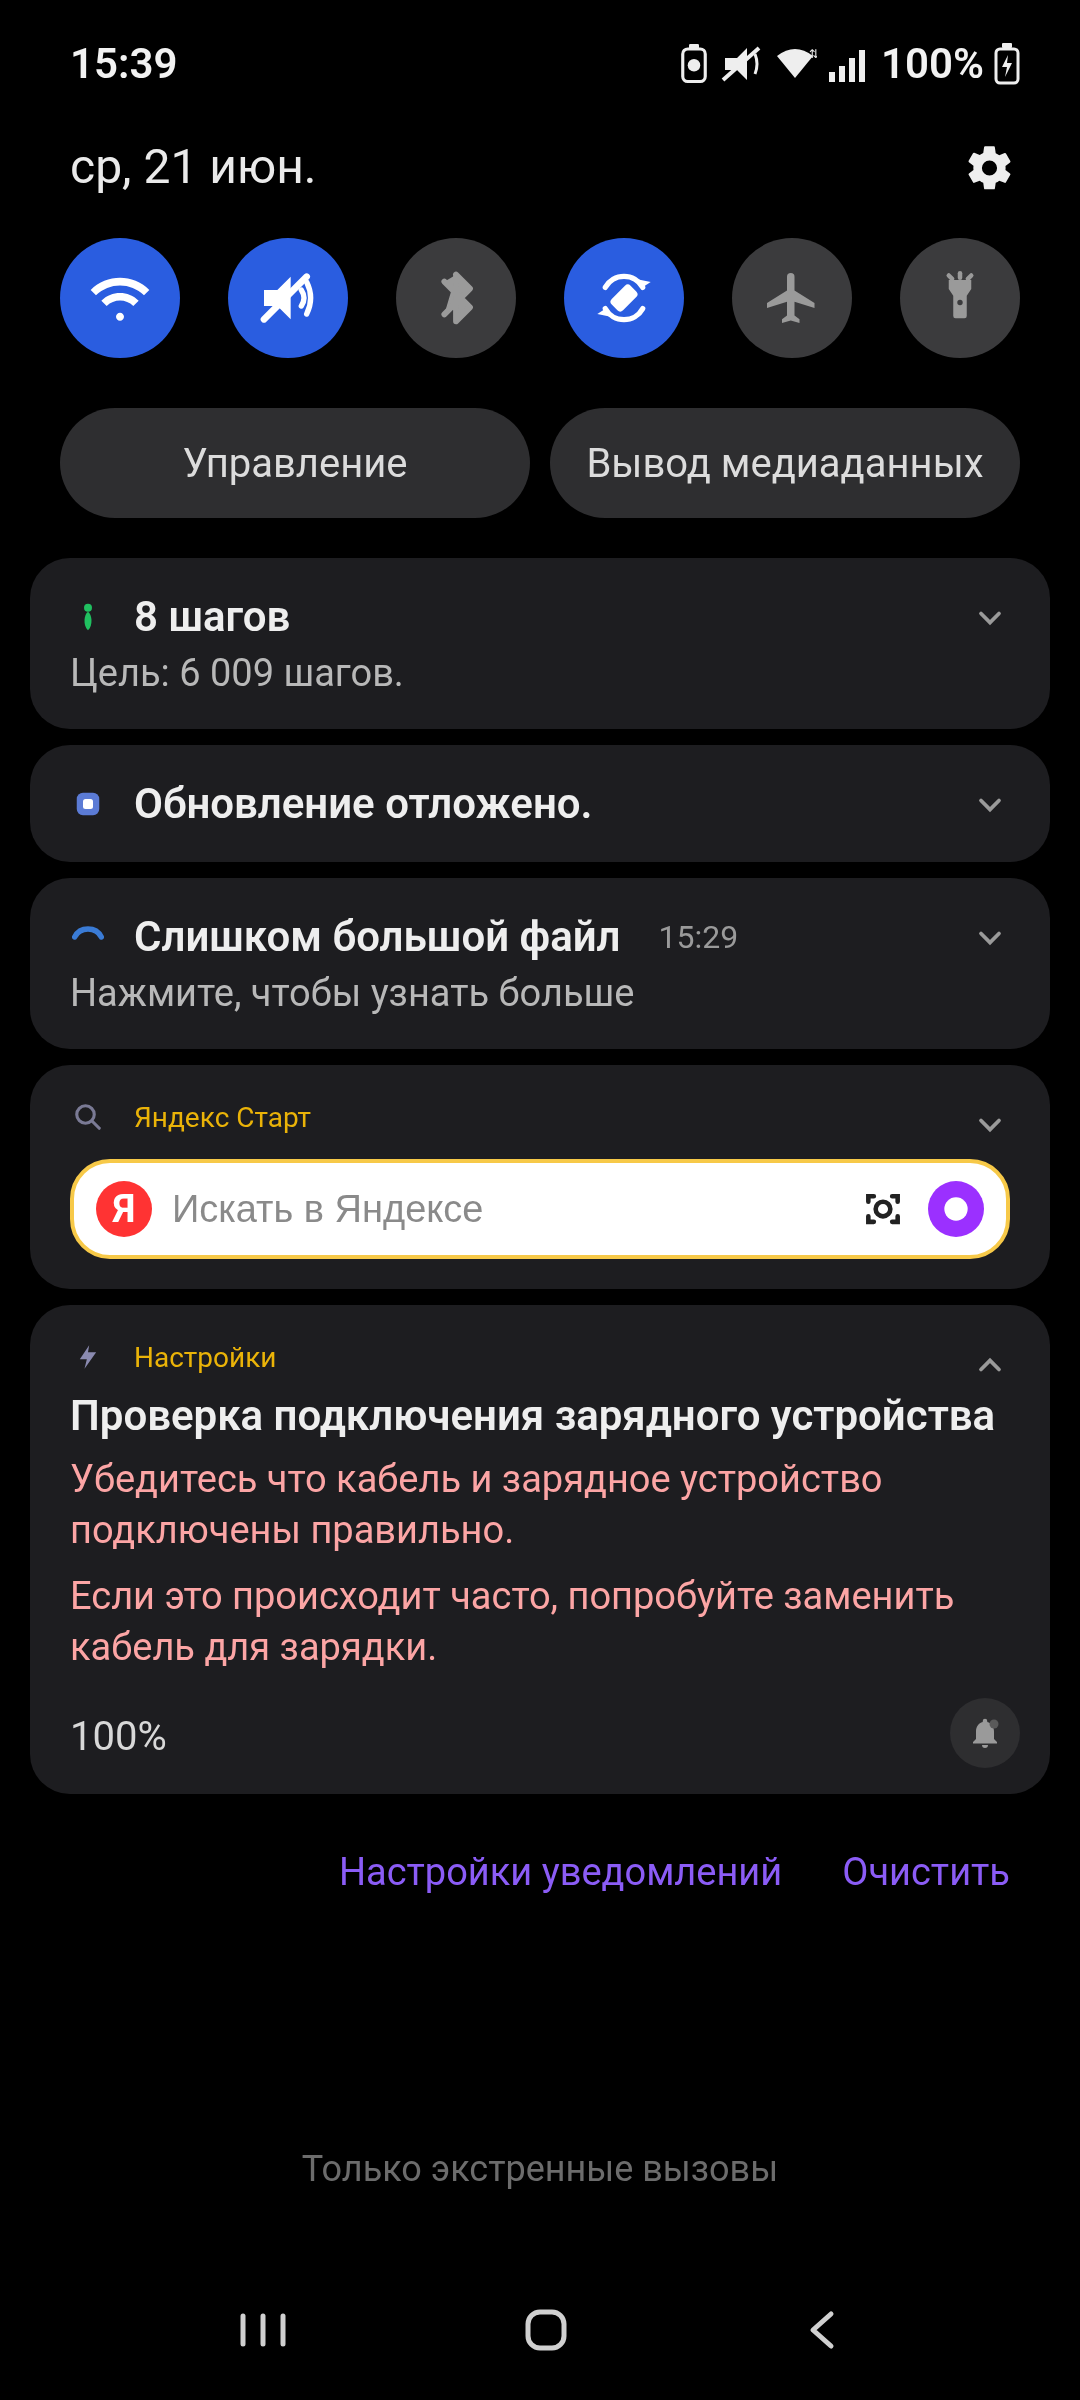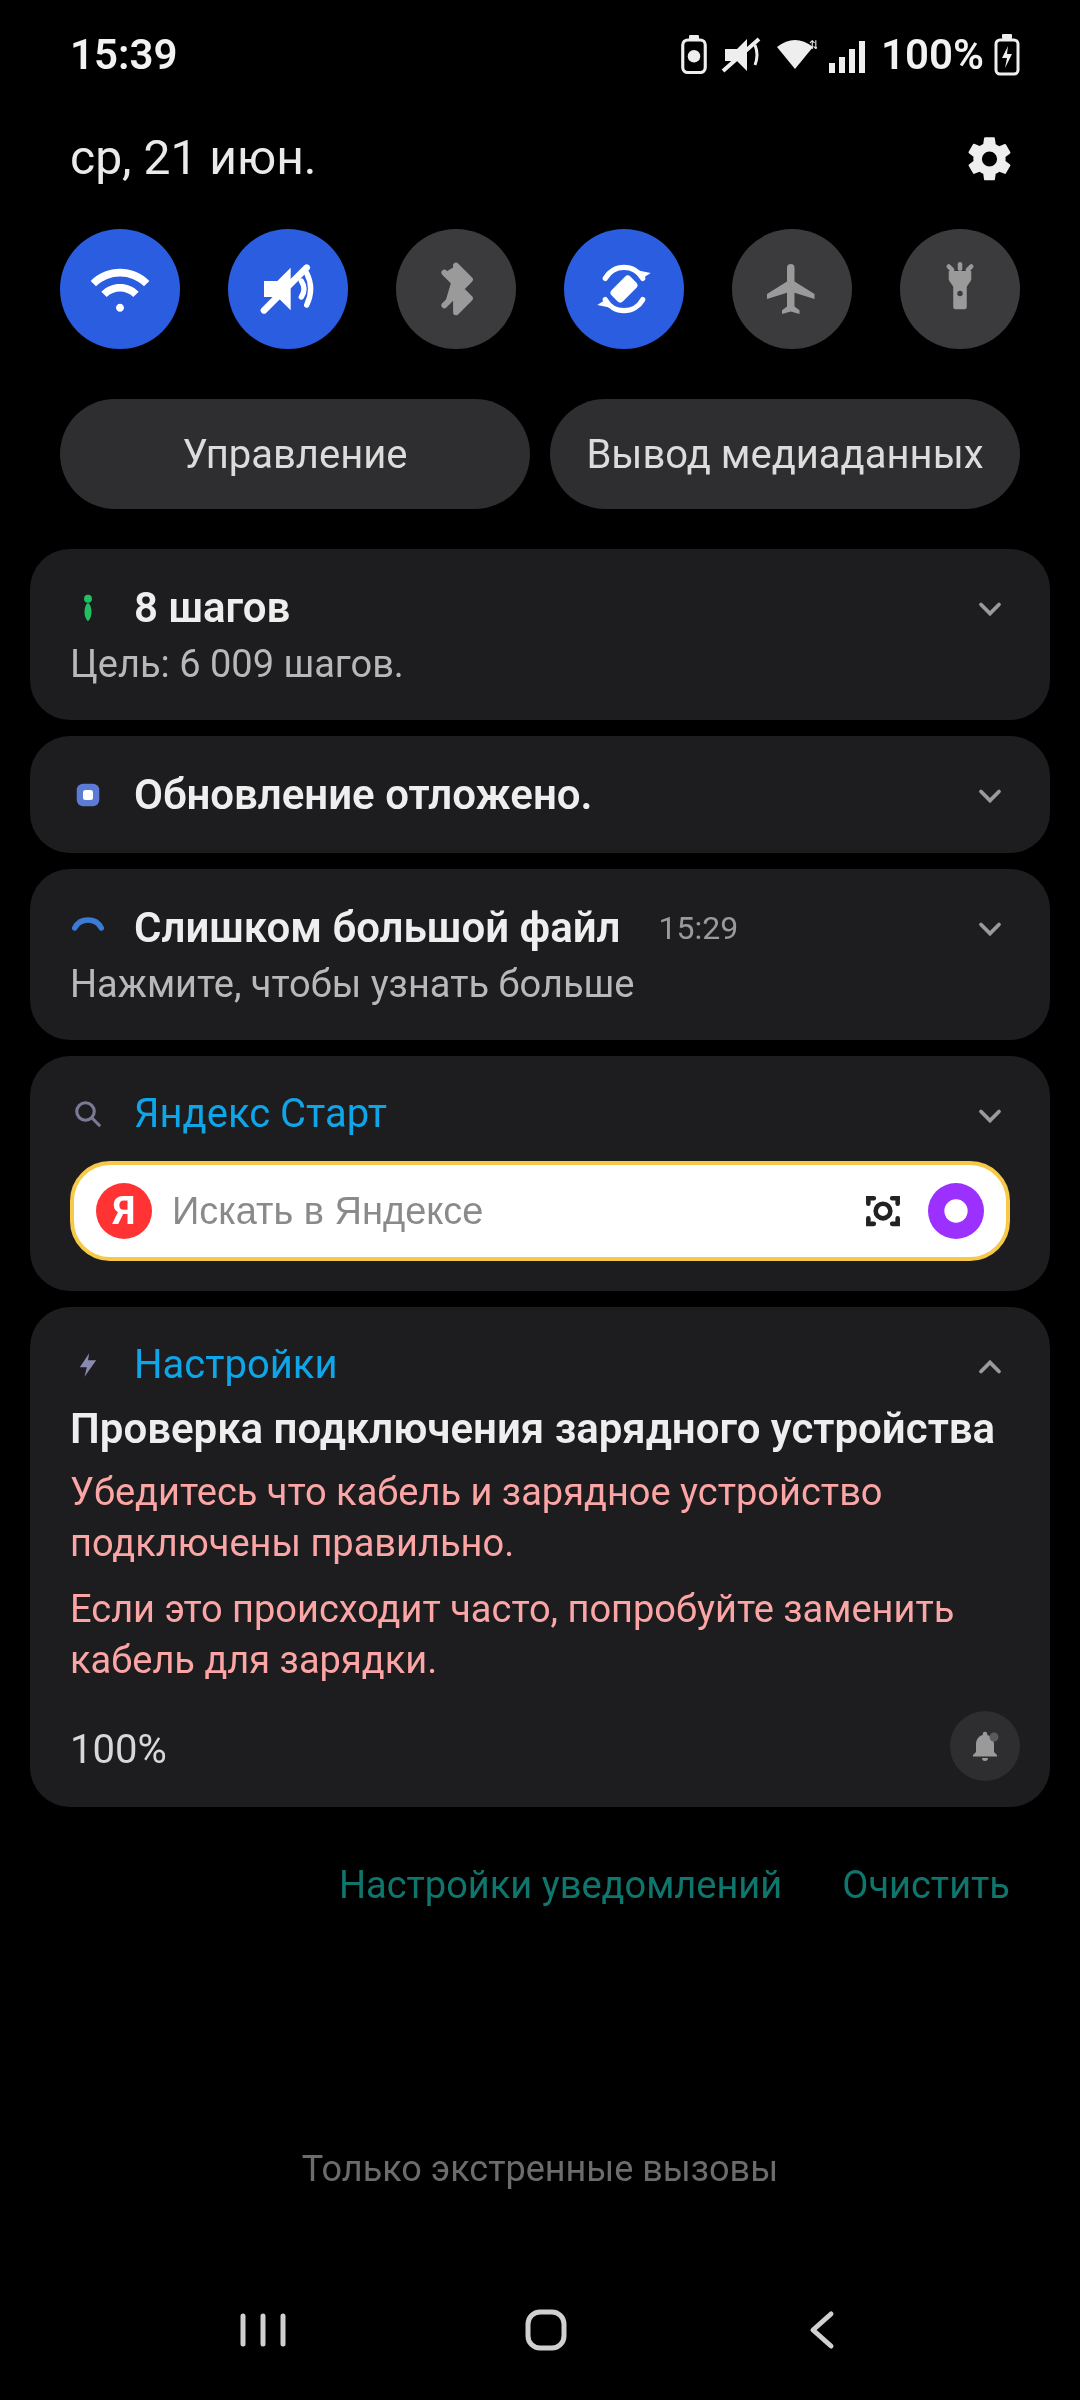--- a/index.html
+++ b/index.html
@@ -10,21 +10,21 @@
     color: #e8e8e8;
     overflow: hidden;
     position: relative;
   }
 
   
   .status-bar {
     display: flex;
     justify-content: space-between;
     align-items: center;
-    padding: 30px 60px 20px 70px;
+    padding: 39px 60px 20px 70px;
   }
   .status-time { font-size: 42px; font-weight: 600; color: #f2f2f2; }
   .status-icons { display: flex; align-items: center; gap: 10px; }
   .status-icons svg { display: block; }
   .status-batt-txt { font-size: 42px; font-weight: 600; color: #f2f2f2; margin-left: 4px; }
 
   
   .date-row {
     display: flex;
     justify-content: space-between;
@@ -68,21 +68,21 @@
     background: #1d1d20;
     border-radius: 40px;
     margin-bottom: 16px;
     padding: 34px 40px;
     position: relative;
   }
   .card-row1 { display: flex; align-items: center; gap: 28px; }
   .card-title { font-size: 42px; font-weight: 600; color: #eee; }
   .card-sub   { font-size: 38px; color: #b8b8b8; margin-top: 10px; }
   .card-time  { font-size: 32px; color: #9a9a9a; margin-left: 10px; }
-  .card-app   { font-size: 40px; color: #0ea5e9; }
+  .card-app   { font-size: 28px; color: #eab308; }
   .chev {
     position: absolute; right: 40px; top: 40px;
     width: 40px; height: 40px; display:flex; align-items:center; justify-content:center;
   }
   .app-ico {
     width: 36px; height: 36px; display:flex; align-items:center; justify-content:center;
   }
 
   
   .ysearch {
@@ -117,21 +117,21 @@
   .bell-btn {
     position: absolute; right: 30px; bottom: 26px;
     width: 70px; height: 70px; border-radius: 35px; background:#2e2e30;
     display:flex; align-items:center; justify-content:center;
   }
 
   
   .footer-actions {
     display: flex; justify-content: flex-end; gap: 60px;
     padding: 40px 70px 0 70px;
-    font-size: 38px; color:#0f766e;
+    font-size: 38px; color:#8b5cf6;
   }
 
   
   .emergency {
     position: absolute; left:0; right:0; bottom: 210px;
     text-align: center; font-size: 36px; color:#6c6c6c;
   }
 
   
   .navbar {

